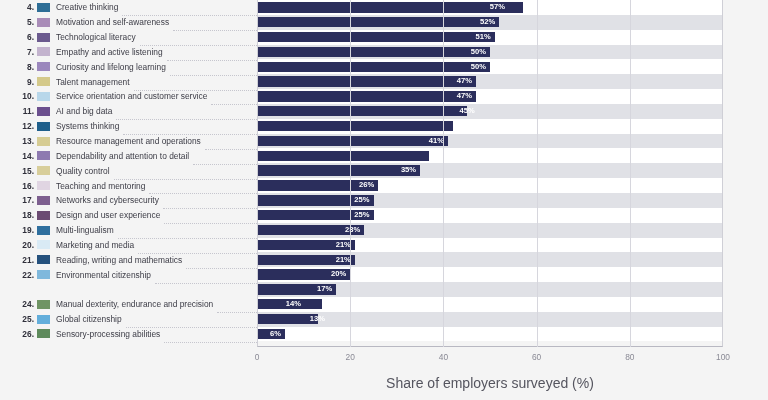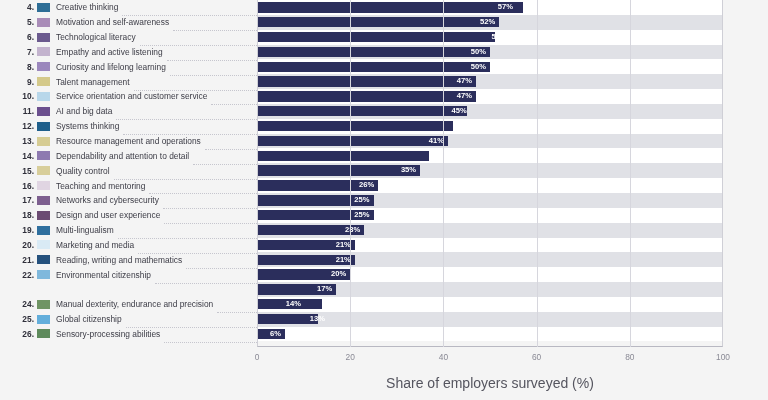--- a/index.html
+++ b/index.html
@@ -176,21 +176,21 @@
       <div class="row">
         <div class="row-bg"></div>
         <div class="row-label">
           <span class="rank">4.</span>
           <span class="swatch" style="background: rgb(46, 110, 150);"></span>
           <span class="skill-name">Creative thinking</span>
           <span class="leader"></span>
         </div>
         <div class="bar-track">
           <div class="bar" style="width: 265.62px;"></div>
-          <div class="bar-value" style="left: 16px; width: 244px;">57%</div>
+          <div class="bar-value" style="left: 8px; width: 244px;">57%</div>
         </div>
       </div>
       <div class="row alt">
         <div class="row-bg"></div>
         <div class="row-label">
           <span class="rank">5.</span>
           <span class="swatch" style="background: rgb(169, 140, 184);"></span>
           <span class="skill-name">Motivation and self-awareness</span>
           <span class="leader"></span>
         </div>
@@ -202,21 +202,21 @@
       <div class="row">
         <div class="row-bg"></div>
         <div class="row-label">
           <span class="rank">6.</span>
           <span class="swatch" style="background: rgb(107, 90, 142);"></span>
           <span class="skill-name">Technological literacy</span>
           <span class="leader"></span>
         </div>
         <div class="bar-track">
           <div class="bar" style="width: 237.66px;"></div>
-          <div class="bar-value" style="left: 16px; width: 237.66px; text-align: right;">51%</div>
+          <div class="bar-value" style="left: 0px; width: 237.66px; text-align: right;">51%</div>
         </div>
       </div>
       <div class="row alt">
         <div class="row-bg"></div>
         <div class="row-label">
           <span class="rank">7.</span>
           <span class="swatch" style="background: rgb(195, 179, 206);"></span>
           <span class="skill-name">Empathy and active listening</span>
           <span class="leader"></span>
         </div>
@@ -267,21 +267,21 @@
       <div class="row alt">
         <div class="row-bg"></div>
         <div class="row-label">
           <span class="rank">11.</span>
           <span class="swatch" style="background: rgb(107, 79, 142);"></span>
           <span class="skill-name">AI and big data</span>
           <span class="leader"></span>
         </div>
         <div class="bar-track">
           <div class="bar" style="width: 209.7px;"></div>
-          <div class="bar-value" style="left: 4px; width: 209.7px;">45%</div>
+          <div class="bar-value" style="left: 12px; width: 209.7px;">45%</div>
         </div>
       </div>
       <div class="row">
         <div class="row-bg"></div>
         <div class="row-label">
           <span class="rank">12.</span>
           <span class="swatch" style="background: rgb(31, 95, 139);"></span>
           <span class="skill-name">Systems thinking</span>
           <span class="leader"></span>
         </div>

